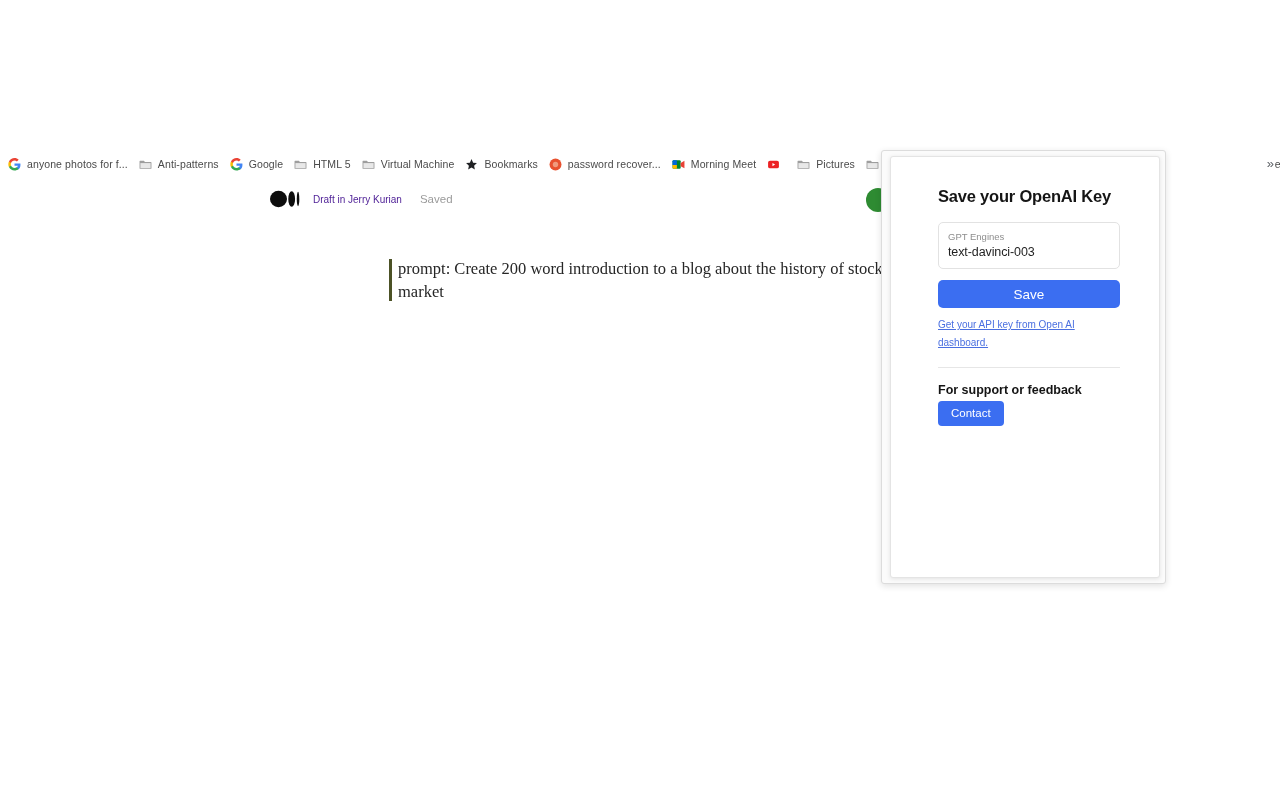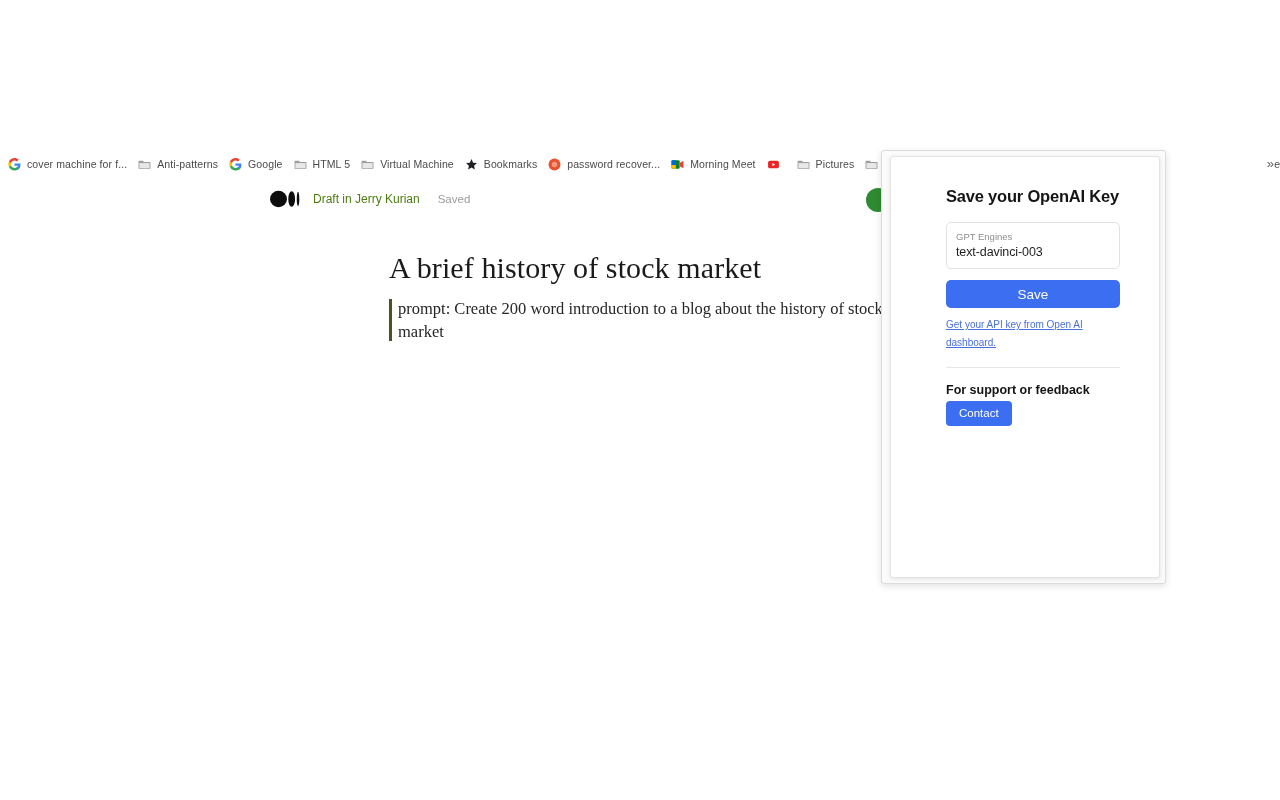--- a/index.html
+++ b/index.html
@@ -89,22 +89,22 @@
   #editor-header {
     position: absolute;
     left: 270px;
     top: 188px;
     display: flex;
     align-items: center;
     height: 22px;
   }
   #medium-logo { width: 34px; height: 18px; display:block; }
   #draft-label {
-    font-size: 12px;
-    color: #4d7c0f;
+    font-size: 10px;
+    color: #4c1d95;
     margin-left: 9px;
     font-family: "Liberation Sans", sans-serif;
   }
   #saved-label {
     font-size: 11.5px;
     color: #9b9b9b;
     margin-left: 18px;
     font-family: "Liberation Sans", sans-serif;
   }
 
@@ -166,21 +166,21 @@
   #popup-inner {
     position: absolute;
     left: 8px;
     top: 5px;
     width: 270px;
     height: 422px;
     background: #ffffff;
     border: 1px solid #e4e4e4;
     border-radius: 3px;
     box-shadow: 0 1px 4px rgba(0,0,0,.10);
-    padding: 30px 0 0 16px;
+    padding: 30px 0 0 8px;
   }
   .pp-pad { padding: 0 39px 0 39px; }
 
   #popup-title {
     font-size: 16.5px;
     font-weight: bold;
     color: #151515;
     letter-spacing: -.2px;
     margin-bottom: 16px;
   }
@@ -272,21 +272,21 @@
 
     <div class="bm">
       <span class="bm-ico">
         <svg viewBox="0 0 24 24">
             <path fill="#4285F4" d="M23 12.3c0-.8-.1-1.6-.2-2.3H12v4.5h6.2c-.3 1.4-1.1 2.6-2.3 3.4v2.9h3.7C21.8 18.8 23 15.9 23 12.3z"></path>
             <path fill="#34A853" d="M12 23c3.1 0 5.7-1 7.6-2.8l-3.7-2.9c-1 .7-2.3 1.1-3.9 1.1-3 0-5.5-2-6.4-4.7H1.8v3C3.7 20.4 7.6 23 12 23z"></path>
             <path fill="#FBBC05" d="M5.6 13.7c-.2-.7-.4-1.4-.4-2.2s.1-1.5.4-2.2v-3H1.8C1 7.9.6 9.6.6 11.5s.4 3.6 1.2 5.2l3.8-3z"></path>
             <path fill="#EA4335" d="M12 4.8c1.7 0 3.2.6 4.4 1.7l3.3-3.3C17.7 1.3 15.1.2 12 .2 7.6.2 3.7 2.8 1.8 6.3l3.8 3C6.5 6.7 9 4.8 12 4.8z"></path>
           </svg>
       </span>
-      <span class="bm-label">cover machine for f...</span>
+      <span class="bm-label">anyone photos for f...</span>
     </div>
 
     <div class="bm">
       <span class="bm-ico">
         <svg viewBox="0 0 24 24">
             <path fill="#9e9e9e" d="M2 5h7l2 2.2h11c.6 0 1 .5 1 1V19c0 .6-.4 1-1 1H2c-.6 0-1-.4-1-1V6c0-.6.4-1 1-1z"></path>
             <path fill="#e8e8e8" d="M2.6 9.4h18.8v9.1H2.6z"></path>
           </svg>
       </span>
       <span class="bm-label">Anti-patterns</span>
@@ -410,21 +410,20 @@
         <ellipse cx="33" cy="10" rx="1.5" ry="8.4" fill="#0d0d0d"></ellipse>
       </svg>
     </span>
     <span id="draft-label">Draft in Jerry Kurian</span>
     <span id="saved-label">Saved</span>
   </div>
 
   <div id="publish-button"></div>
 
   <div id="article">
-    <div id="article-title">A brief history of stock market</div>
     <div id="prompt-block">
       <div id="prompt-bar"></div>
       <div id="prompt-text">prompt: Create 200 word introduction to a blog about the history of stock market</div>
     </div>
   </div>
 
   <div id="popup-outer">
     <div id="popup-inner">
       <div class="pp-pad">
 

